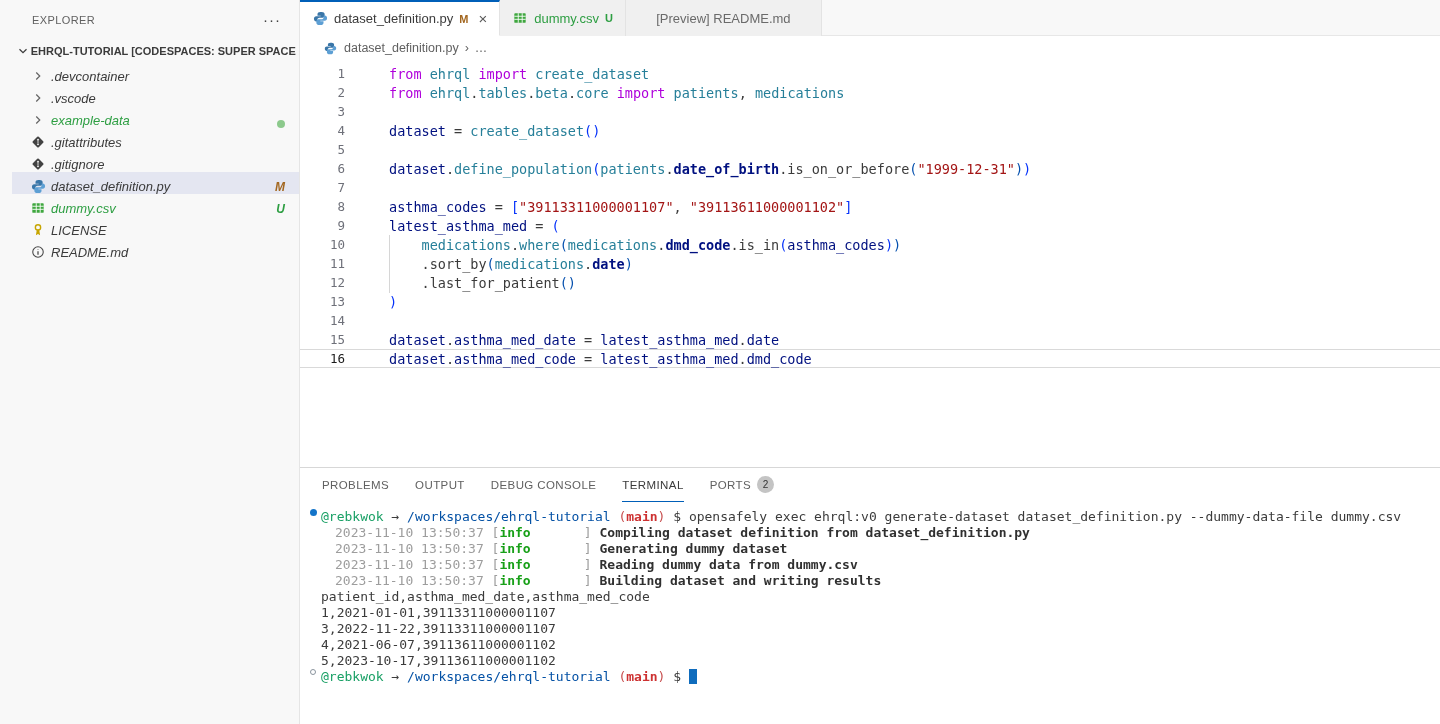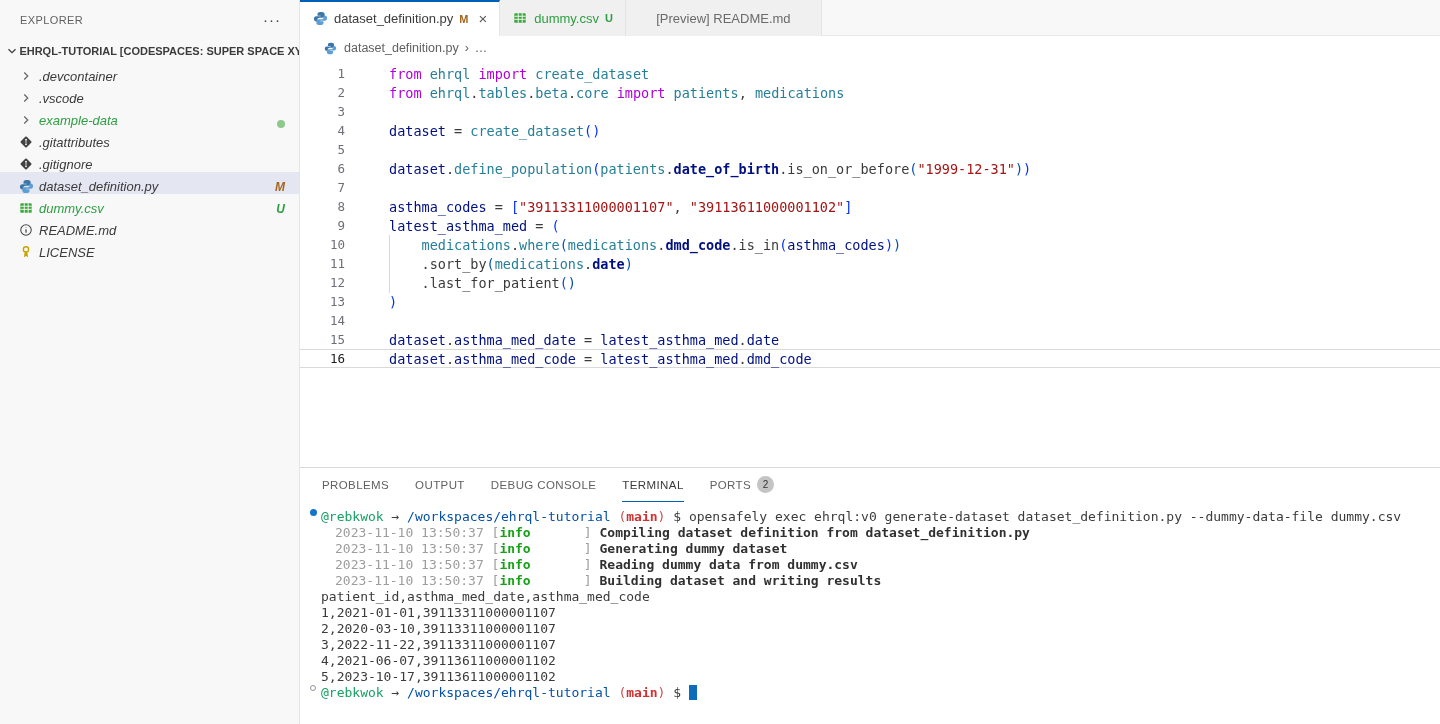--- a/index.html
+++ b/index.html
@@ -2,21 +2,21 @@
 <html><head>
 <meta charset="utf-8">
 <style>
   * { margin:0; padding:0; box-sizing:border-box; }
   html,body { width:1440px; height:724px; overflow:hidden; background:#fff;
               font-family:"Liberation Sans", sans-serif; }
   .app { display:flex; width:1440px; height:724px; }
 
   
   .sidebar { width:300px; height:100%; background:#f8f8f8; border-right:1px solid #e5e5e5;
-             display:flex; flex-direction:column; flex:none; }
+             display:flex; flex-direction:column; flex:none;padding-left:12px; }
   .sb-header { height:40px; display:flex; align-items:center; justify-content:space-between;
                padding:0 18px 0 20px; }
   .sb-title { font-size:11px; color:#616161; letter-spacing:.4px; }
   .sb-more { color:#424242; font-size:15px; letter-spacing:1px; cursor:pointer; line-height:10px; }
   .ws-header { height:22px; display:flex; align-items:center; padding-left:4px; cursor:pointer; }
   .ws-chevron { width:16px; height:16px; display:flex; align-items:center; justify-content:center; }
   .ws-label { font-size:11px; font-weight:bold; color:#3b3b3b; white-space:nowrap; overflow:hidden; }
   .file-list { flex:1; }
   .file-row { height:22px; display:flex; align-items:flex-end; padding:0 14px 0 18px; cursor:pointer;font-style:italic; }
   .file-row.selected { background:#e4e6f1; }
@@ -171,34 +171,34 @@
               <rect x="1.5" y="2.5" width="13" height="11" rx="1" fill="#3fa73f"></rect>
               <path d="M1.5 6h13M1.5 9.5h13M6 2.5v11M10.5 2.5v11" stroke="#fff" stroke-width="1"></path>
             </svg>
           </span>
           <span class="file-label green">dummy.csv</span>
           <span class="file-badge badge-u">U</span>
         </div>
         <div class="file-row">
           <span class="file-icon">
             <svg width="14" height="14" viewBox="0 0 16 16">
+              <circle cx="8" cy="5" r="3" fill="none" stroke="#c7a500" stroke-width="1.6"></circle>
+              <path d="M6.6 7.6L5.6 14l2.4-1.5L10.4 14l-1-6.4z" fill="#c7a500"></path>
+            </svg>
+          </span>
+          <span class="file-label">LICENSE</span>
+        </div>
+        <div class="file-row">
+          <span class="file-icon">
+            <svg width="14" height="14" viewBox="0 0 16 16">
               <circle cx="8" cy="8" r="6" fill="none" stroke="#454545" stroke-width="1.2"></circle>
               <path d="M8 7.2V11M8 4.8v.6" stroke="#454545" stroke-width="1.4"></path>
             </svg>
           </span>
           <span class="file-label">README.md</span>
-        </div>
-        <div class="file-row">
-          <span class="file-icon">
-            <svg width="14" height="14" viewBox="0 0 16 16">
-              <circle cx="8" cy="5" r="3" fill="none" stroke="#c7a500" stroke-width="1.6"></circle>
-              <path d="M6.6 7.6L5.6 14l2.4-1.5L10.4 14l-1-6.4z" fill="#c7a500"></path>
-            </svg>
-          </span>
-          <span class="file-label">LICENSE</span>
         </div>
       </div>
   </aside>
 
   <main class="editor-col">
     <div class="tab-bar" id="tab-bar">
         <div class="tab active">
           <span class="file-icon">
             <svg width="15" height="15" viewBox="0 0 16 16">
               <path d="M7.8 1C6 1 4.8 1.9 4.8 3.2V5h3.4v.6H3.4C2 5.6 1 6.7 1 8.3s1 2.8 2.4 2.8h1.2V9.4c0-1.3 1.1-2.3 2.4-2.3h3.4c1.1 0 2-.9 2-2V3.2C12.4 1.9 11 1 9.4 1z" fill="#3a76a8"></path>
@@ -323,21 +323,20 @@
           </div>
         </div>
       <div class="terminal" id="terminal">
           <div class="t-line"><span class="t-dec"><span class="dec-filled"></span></span><span class="ts-user">@rebkwok</span><span class="ts-pl"> → </span><span class="ts-path">/workspaces/ehrql-tutorial</span><span class="ts-pl"> </span><span class="ts-paren">(</span><span class="ts-branch">main</span><span class="ts-paren">)</span><span class="ts-pl"> $ </span><span class="ts-pl">opensafely exec ehrql:v0 generate-dataset dataset_definition.py --dummy-data-file dummy.csv</span></div>
           <div class="t-line"><span class="t-dec"></span><span class="ts-time">2023-11-10 13:50:37 [</span><span class="ts-info">info</span><span class="ts-time">     ] </span><span class="ts-msg">Compiling dataset definition from dataset_definition.py</span></div>
           <div class="t-line"><span class="t-dec"></span><span class="ts-time">2023-11-10 13:50:37 [</span><span class="ts-info">info</span><span class="ts-time">     ] </span><span class="ts-msg">Generating dummy dataset</span></div>
           <div class="t-line"><span class="t-dec"></span><span class="ts-time">2023-11-10 13:50:37 [</span><span class="ts-info">info</span><span class="ts-time">     ] </span><span class="ts-msg">Reading dummy data from dummy.csv</span></div>
           <div class="t-line"><span class="t-dec"></span><span class="ts-time">2023-11-10 13:50:37 [</span><span class="ts-info">info</span><span class="ts-time">     ] </span><span class="ts-msg">Building dataset and writing results</span></div>
           <div class="t-line"><span class="t-dec"></span><span class="ts-pl">patient_id,asthma_med_date,asthma_med_code</span></div>
           <div class="t-line"><span class="t-dec"></span><span class="ts-pl">1,2021-01-01,39113311000001107</span></div>
-          <div class="t-line"><span class="t-dec"></span><span class="ts-pl">2,2020-03-10,39113311000001107</span></div>
           <div class="t-line"><span class="t-dec"></span><span class="ts-pl">3,2022-11-22,39113311000001107</span></div>
           <div class="t-line"><span class="t-dec"></span><span class="ts-pl">4,2021-06-07,39113611000001102</span></div>
           <div class="t-line"><span class="t-dec"></span><span class="ts-pl">5,2023-10-17,39113611000001102</span></div>
           <div class="t-line"><span class="t-dec"><span class="dec-hollow"></span></span><span class="ts-user">@rebkwok</span><span class="ts-pl"> → </span><span class="ts-path">/workspaces/ehrql-tutorial</span><span class="ts-pl"> </span><span class="ts-paren">(</span><span class="ts-branch">main</span><span class="ts-paren">)</span><span class="ts-pl"> $ </span><span class="t-cursor"></span></div>
         </div>
     </div>
   </main>
 
 </div>
 

